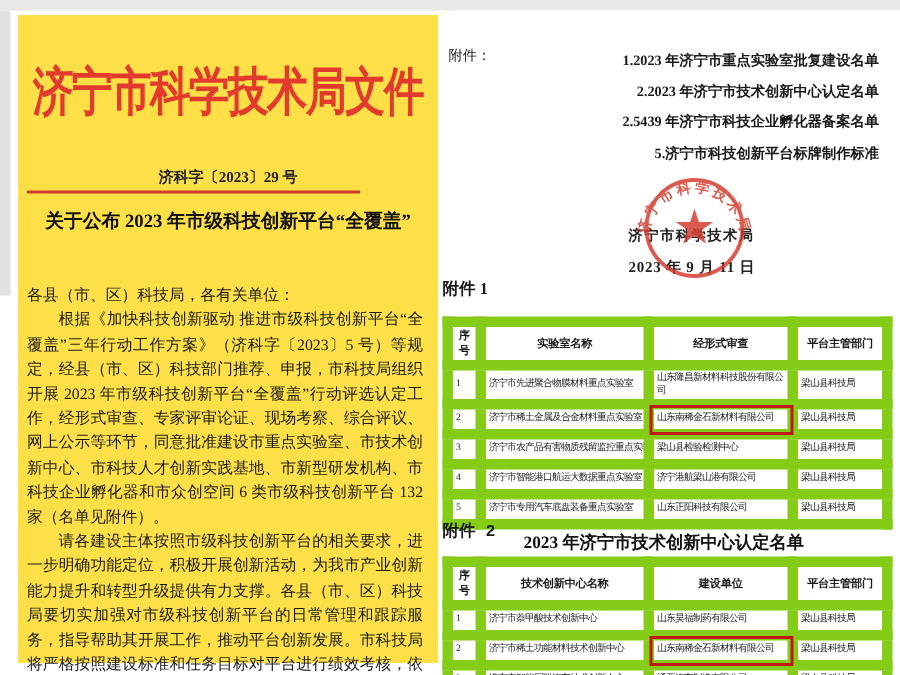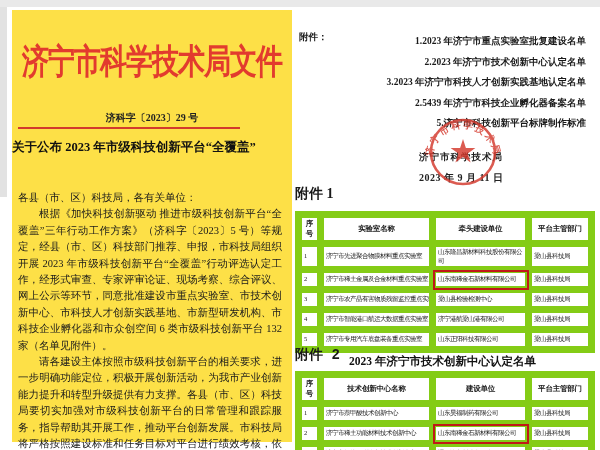--- a/index.html
+++ b/index.html
@@ -12,39 +12,39 @@
   .scan-left { position:absolute; left:0; top:7px; width:7px; height:190px; background:#e2e2e2; }
 
   
   #page-left { position:absolute; left:12px; top:10px; width:280px; height:432px; background:#fde047; }
   .red-title { position:absolute; left:0; top:28px; width:100%; text-align:center;
     font-size:27px; font-weight:bold; color:#e23b2e; letter-spacing:-1px;
     transform:scaleY(1.28); transform-origin:top center; white-space:nowrap; }
   .doc-no { position:absolute; left:0; top:101px; width:100%; text-align:center;
     font-size:10px; font-weight:bold; color:#222; }
   .red-line { position:absolute; left:6px; top:117px; width:222px; height:2px; background:#d23a2c; }
-  .doc-title { position:absolute; left:0; top:128px; width:100%; 
+  .doc-title { position:absolute; left:0; top:128px; width:100%; text-align:center;
     font-size:12.5px; font-weight:bold; color:#111; line-height:19px; }
   .doc-body { position:absolute; left:6px; top:180px; width:264px; font-size:10.5px;
     color:#1a1a1a; line-height:16.4px; text-align:justify; }
   .doc-body p.indent { text-indent:21px; }
 
   
   #page-right { position:absolute; left:295px; top:10px; width:295px; height:435px; background:#fff; }
-  .attach-label { position:absolute; left:4px; top:21px; font-size:9.5px; font-weight:700; color:#1a1a1a; }
+  .attach-label { position:absolute; left:4px; top:21px; font-size:9.5px; font-weight:400; color:#1a1a1a; }
   .attach-list { position:absolute; left:41px; top:21px; width:250px;text-align:right; }
   .attach-line { font-size:9.5px; font-weight:600; color:#1a1a1a; line-height:20.5px; white-space:nowrap; }
 
   .seal-org { position:absolute; left:124px; top:141px; font-size:9.5px; font-weight:bold;
     color:#222; letter-spacing:1px; white-space:nowrap; z-index:1; }
   .seal-date { position:absolute; left:124px; top:161px; font-size:10px; font-weight:bold;
     color:#222; letter-spacing:0.5px; white-space:nowrap; z-index:1; }
   .stamp-svg { position:absolute; left:121px; top:104px; z-index:2; opacity:0.82; }
 
-  .annex-label { position:absolute; left:0; font-size:14px; font-weight:bold; color:#1a1a1a; }
+  .annex-label { position:absolute; left:0; font-size:11px; font-weight:bold; color:#1a1a1a; }
   #annex1-label { top:175px; } #annex2-label { top:336px;font-family:Liberation Mono, monospace; }
   .annex-title { position:absolute; left:0; width:100%; text-align:center;
     font-size:11.5px; font-weight:bold; color:#111; white-space:nowrap; }
   #annex1-title { top:184px; } #annex2-title { top:344px; }
   .table-wrap { position:absolute; left:0; width:293px; }
   #annex1-table { top:201px; } #annex2-table { top:361px; }
 
   table.doc-table { width:293px; border-collapse:collapse; table-layout:fixed; }
   table.doc-table th, table.doc-table td { border:7px solid #84cc16; 
     vertical-align:middle; padding:1px 2px; color:#1b1b1b; }
@@ -76,21 +76,20 @@
       <p class="indent">根据《加快科技创新驱动 推进市级科技创新平台“全覆盖”三年行动工作方案》（济科字〔2023〕5 号）等规定，经县（市、区）科技部门推荐、申报，市科技局组织开展 2023 年市级科技创新平台“全覆盖”行动评选认定工作，经形式审查、专家评审论证、现场考察、综合评议、网上公示等环节，同意批准建设市重点实验室、市技术创新中心、市科技人才创新实践基地、市新型研发机构、市科技企业孵化器和市众创空间 6 类市级科技创新平台 132 家（名单见附件）。</p>
       <p class="indent">请各建设主体按照市级科技创新平台的相关要求，进一步明确功能定位，积极开展创新活动，为我市产业创新能力提升和转型升级提供有力支撑。各县（市、区）科技局要切实加强对市级科技创新平台的日常管理和跟踪服务，指导帮助其开展工作，推动平台创新发展。市科技局将严格按照建设标准和任务目标对平台进行绩效考核，依据考核结果实行动态管理。</p>
     </div>
   </div>
 
   <div id="page-right">
     <div class="attach-label">附件：</div>
     <div class="attach-list">
         <div class="attach-line">1.2023 年济宁市重点实验室批复建设名单</div>
         <div class="attach-line">2.2023 年济宁市技术创新中心认定名单</div>
-        <div class="attach-line">3.2023 年济宁市科技人才创新实践基地认定名单</div>
         <div class="attach-line">2.5439 年济宁市科技企业孵化器备案名单</div>
         <div class="attach-line">5.济宁市科技创新平台标牌制作标准</div>
       </div>
 
     <div class="seal-org">济宁市科学技术局</div>
     <div class="seal-date">2023 年 9 月 11 日</div>
     <svg class="stamp-svg" width="94" height="78" viewBox="0 0 94 78">
       <defs>
           <path id="sealArc" d="M 18 56 A 31 31 0 1 1 76 56" fill="none"></path>
         </defs>
@@ -101,21 +100,21 @@
       <path fill="#d4382c" d="M 47 25 L 49.9 34 L 59.4 34 L 51.7 39.5 L 54.6 48.5 L 47 43 L 39.4 48.5 L 42.3 39.5 L 34.6 34 L 44.1 34 Z"></path>
     </svg>
 
     <div id="annex1-label" class="annex-label">附件 1</div>
     <div id="annex1-table" class="table-wrap">
         <table class="doc-table">
           <thead>
             <tr>
               <th>序号</th>
               <th>实验室名称</th>
-              <th>牵头建设单位</th>
+              <th>经形式审查</th>
               <th>平台主管部门</th>
             </tr>
           </thead>
           <tbody>
             <tr>
               <td>1</td>
               <td>济宁市先进聚合物膜材料重点实验室</td>
               <td>山东隆昌新材料科技股份有限公司</td>
               <td>梁山县科技局</td>
             </tr>

